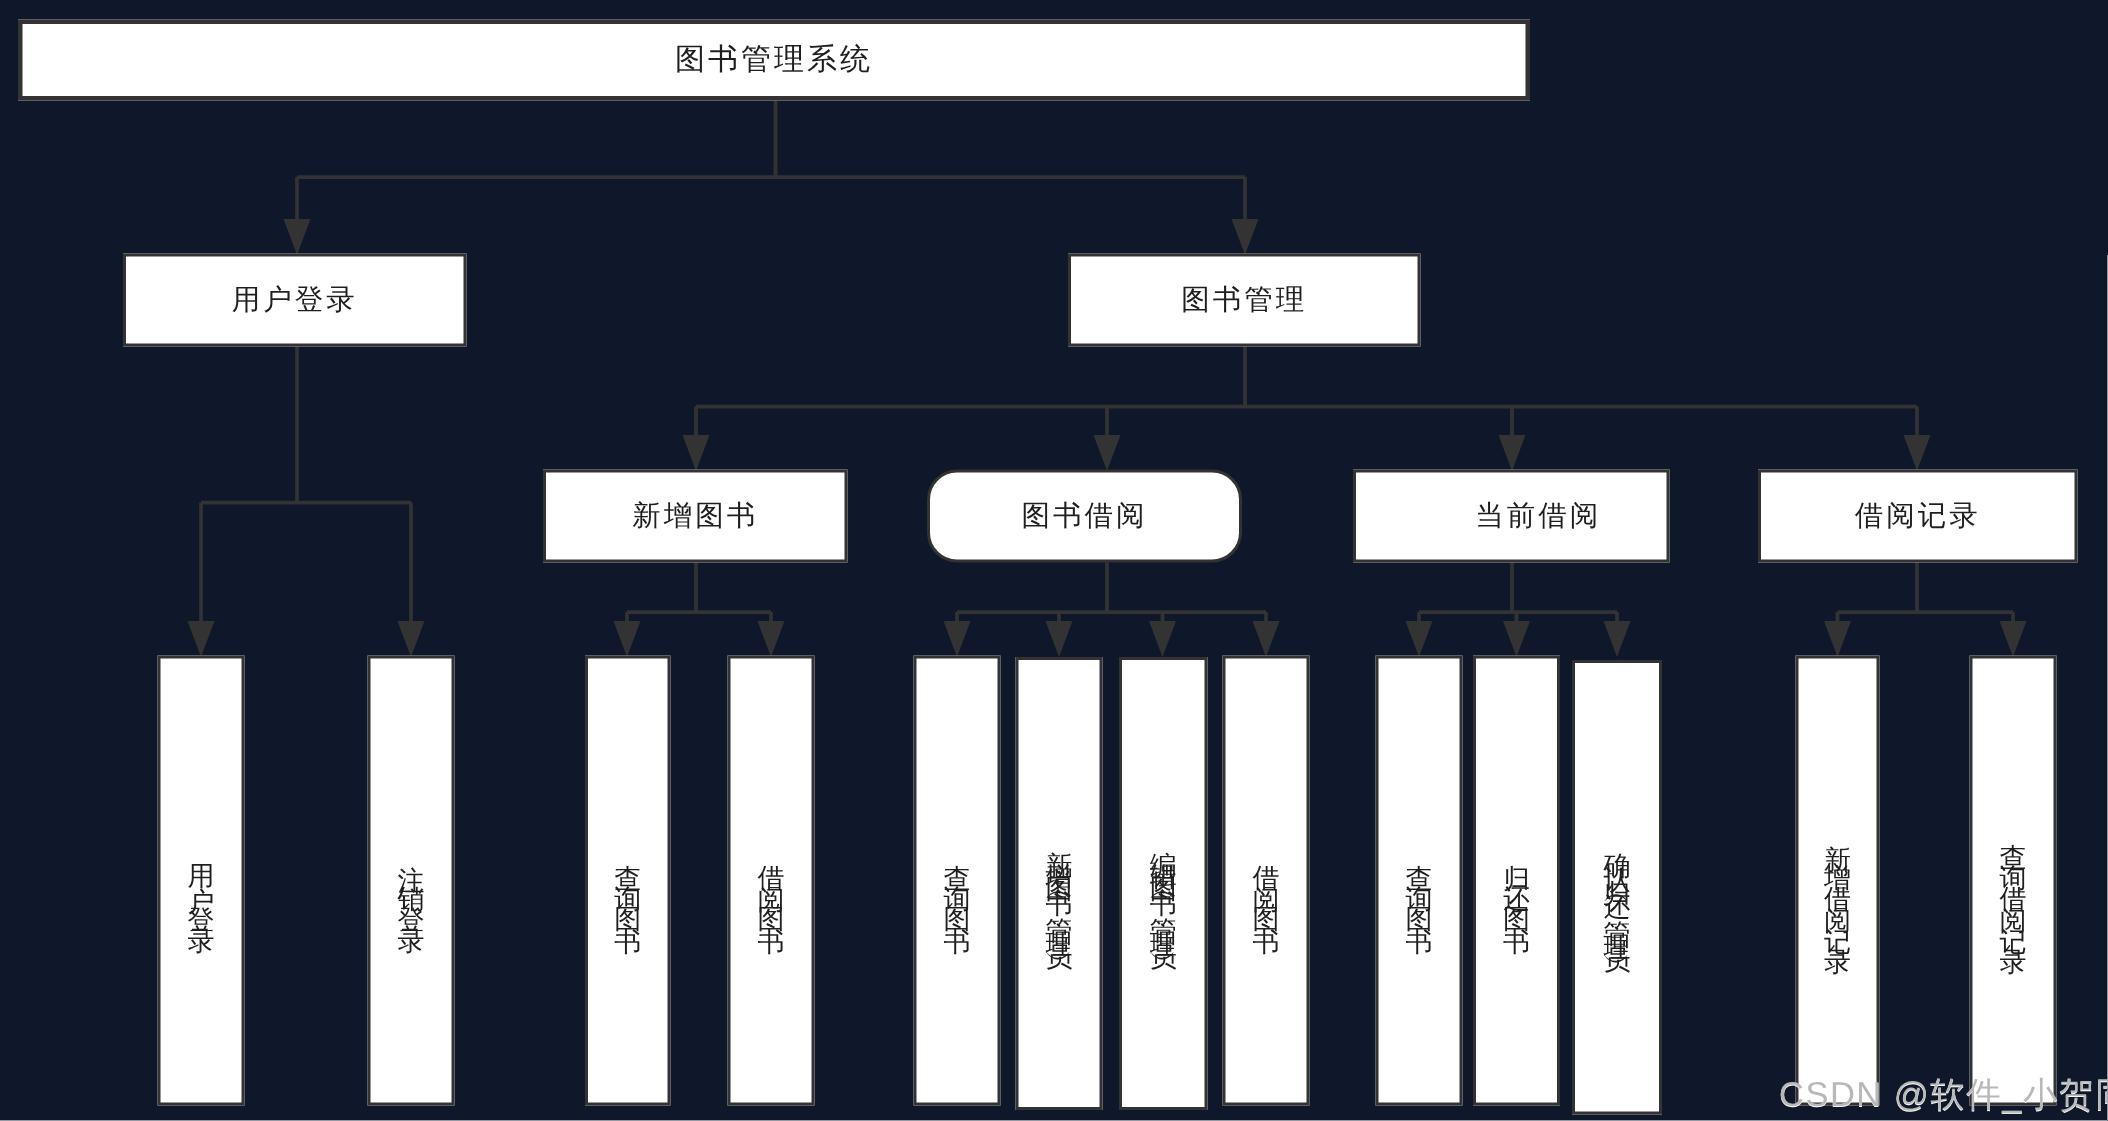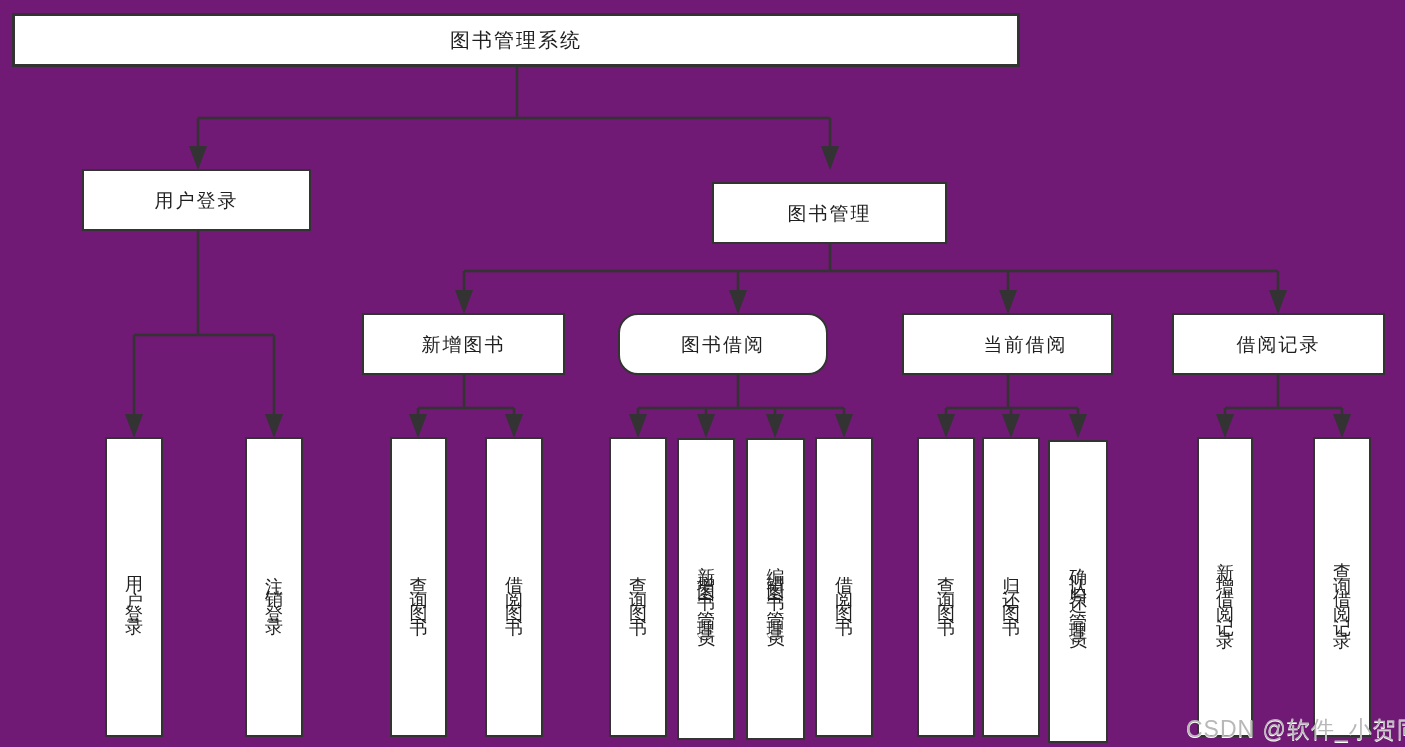--- a/index.html
+++ b/index.html
@@ -2,21 +2,21 @@
 <html><head>
 <meta charset="utf-8">
 <style>
   * { margin: 0; padding: 0; box-sizing: border-box; }
   html, body { background: #ffffff; }
   body { font-family: "Liberation Sans", "DejaVu Sans", sans-serif; }
   .stage {
     position: relative;
     width: 1405px;
     height: 747px;
-    background: #701a75;
+    background: #0f172a;
     overflow: hidden;
     color: #1f1f1f;
     text-decoration: underline;
   }
   .wires { position: absolute; left: 0; top: 0; width: 1405px; height: 747px; }
   .box {
     position: absolute;
     background: #ffffff;
     border: 2.5px solid #333333;
     display: flex;
@@ -83,21 +83,21 @@
       <polygon points="1002,414 1020,414 1011,438"></polygon>
       <polygon points="1069,414 1087,414 1078,438"></polygon>
       <polygon points="1216,414 1234,414 1225,438"></polygon>
       <polygon points="1333,414 1351,414 1342,438"></polygon>
     </g>
   </svg>
 
   <div class="box root" style="left:12px; top:13px; width:1008px; height:54px;">图书管理系统</div>
 
   <div class="box" style="left:82px; top:169px; width:229px; height:62px;">用户登录</div>
-  <div class="box" style="left:712px; top:169px; width:235px; height:62px;margin-top:13px;">图书管理</div>
+  <div class="box" style="left:712px; top:169px; width:235px; height:62px;">图书管理</div>
 
   <div class="box" style="left:362px; top:313px; width:203px; height:62px;">新增图书</div>
   <div class="box" style="left:618px; top:313px; width:210px; height:62px;border-radius:20px;">图书借阅</div>
   <div class="box" style="left:902px; top:313px; width:211px; height:62px;padding-left:36px;">当前借阅</div>
   <div class="box" style="left:1172px; top:313px; width:213px; height:62px;">借阅记录</div>
 
   <div class="box leaf" style="left:105px; top:437px; width:58px; height:300px;">用户登录</div>
   <div class="box leaf" style="left:245px; top:437px; width:58px; height:300px;">注销登录</div>
 
   <div class="box leaf" style="left:390px; top:437px; width:57px; height:300px;">查询图书</div>

